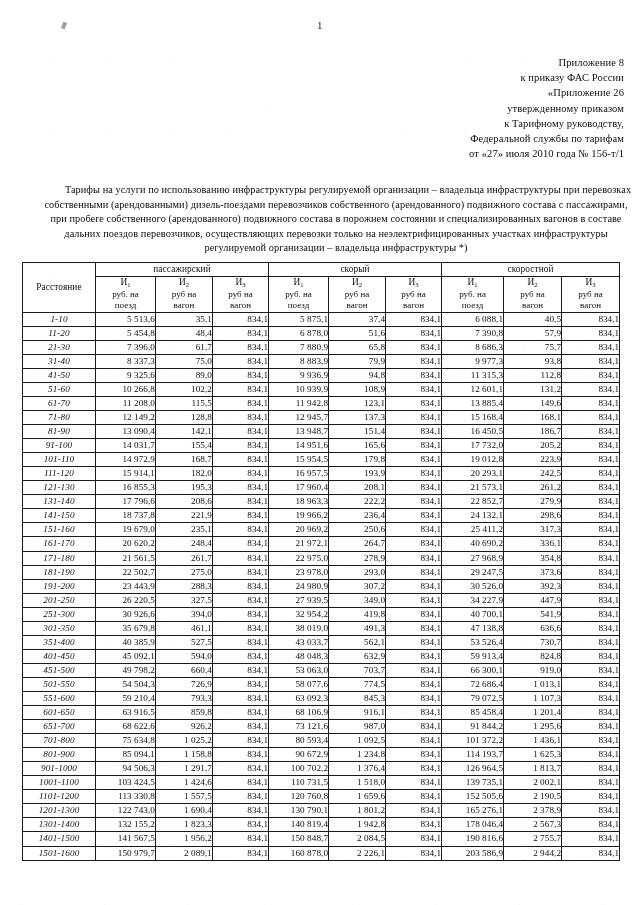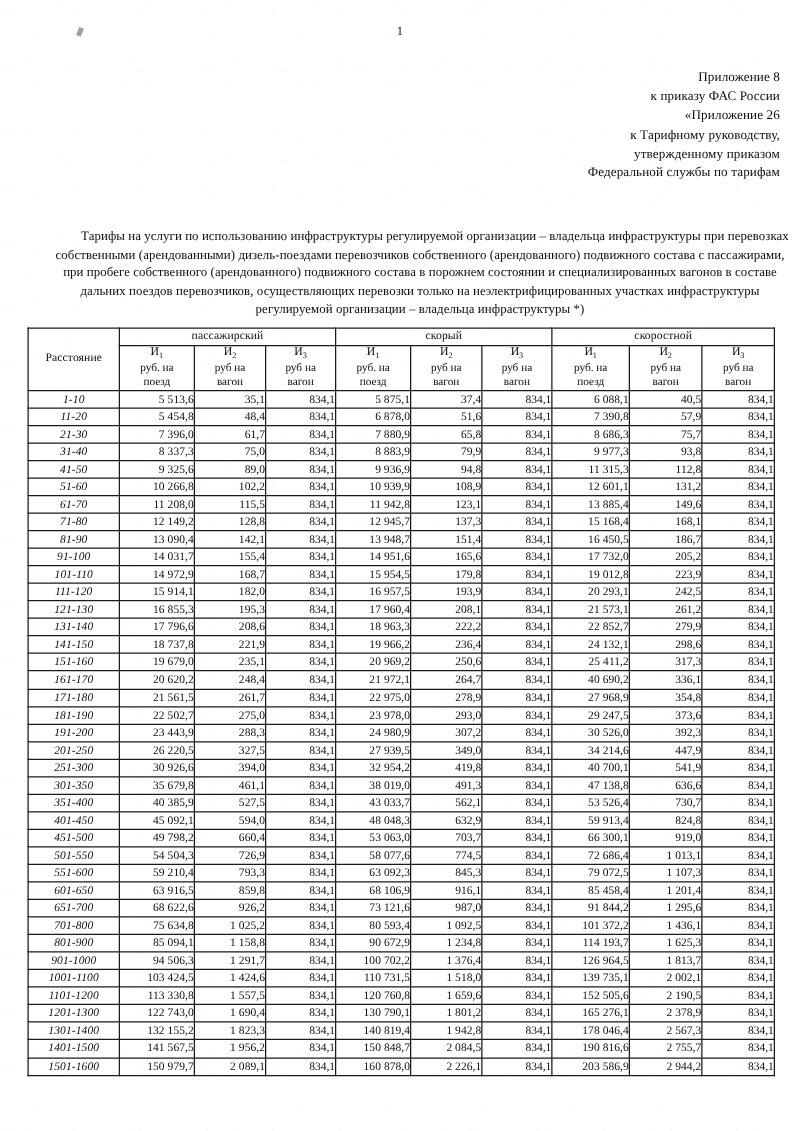--- a/index.html
+++ b/index.html
@@ -173,23 +173,24 @@
 
 <div class="page">
 
   <div class="page-number">1</div>
   <div class="stray-mark"></div>
 
   <div class="doc-header" id="doc-header">
       <div>Приложение 8</div>
       <div>к приказу ФАС России</div>
       <div>«Приложение 26</div>
+      <div>утвержденному приказом</div>
       <div>к Тарифному руководству,</div>
-      <div>утвержденному приказом</div>
       <div>Федеральной службы по тарифам</div>
+      <div>от  «27» июля 2010 года № 156-т/1</div>
     </div>
 
   <div class="doc-title">Тарифы на услуги по использованию инфраструктуры регулируемой организации – владельца инфраструктуры при перевозках собственными (арендованными) дизель-поездами перевозчиков собственного (арендованного) подвижного состава с пассажирами, при пробеге собственного (арендованного) подвижного состава в порожнем состоянии и специализированных вагонов в составе дальних поездов перевозчиков, осуществляющих перевозки только на неэлектрифицированных участках инфраструктуры регулируемой организации – владельца инфраструктуры *)</div>
 
   <div class="tariff-table-wrap">
     <table class="tariff">
       <colgroup>
         <col style="width:73px">
         <col style="width:60px">
           <col style="width:57px">
@@ -498,21 +499,21 @@
             <td class="c-fix">834,1</td>
           </tr>
           <tr>
             <td class="c-dist">201-250</td>
             <td class="c-num sep-l">26 220,5</td>
             <td class="c-num">327,5</td>
             <td class="c-fix">834,1</td>
             <td class="c-num sep-l">27 939,5</td>
             <td class="c-num">349,0</td>
             <td class="c-fix">834,1</td>
-            <td class="c-num sep-l">34 214,6</td>
+            <td class="c-num sep-l">34 227,9</td>
             <td class="c-num">447,9</td>
             <td class="c-fix">834,1</td>
           </tr>
           <tr>
             <td class="c-dist">251-300</td>
             <td class="c-num sep-l">30 926,6</td>
             <td class="c-num">394,0</td>
             <td class="c-fix">834,1</td>
             <td class="c-num sep-l">32 954,2</td>
             <td class="c-num">419,8</td>

